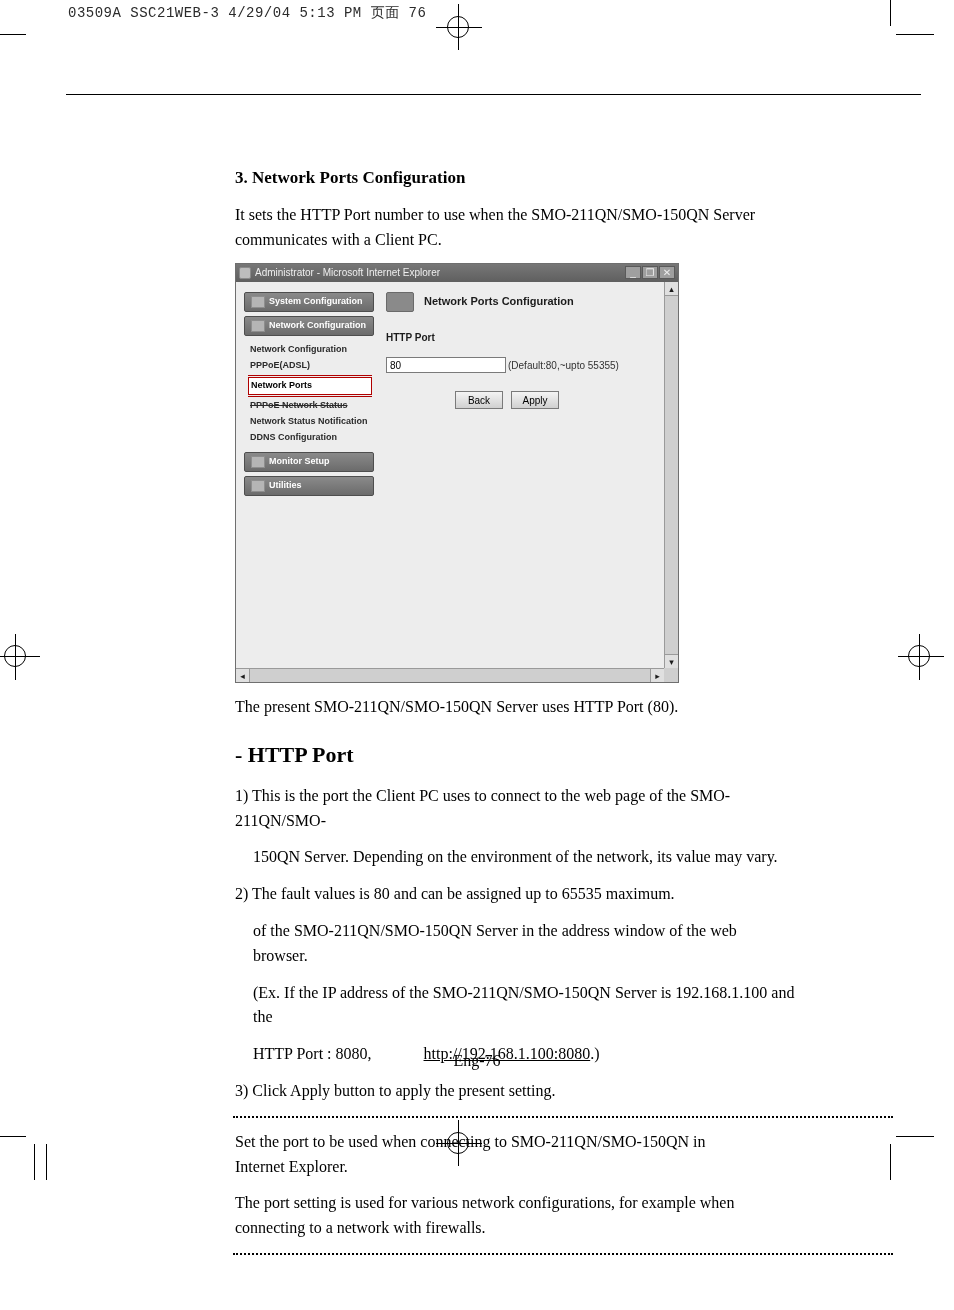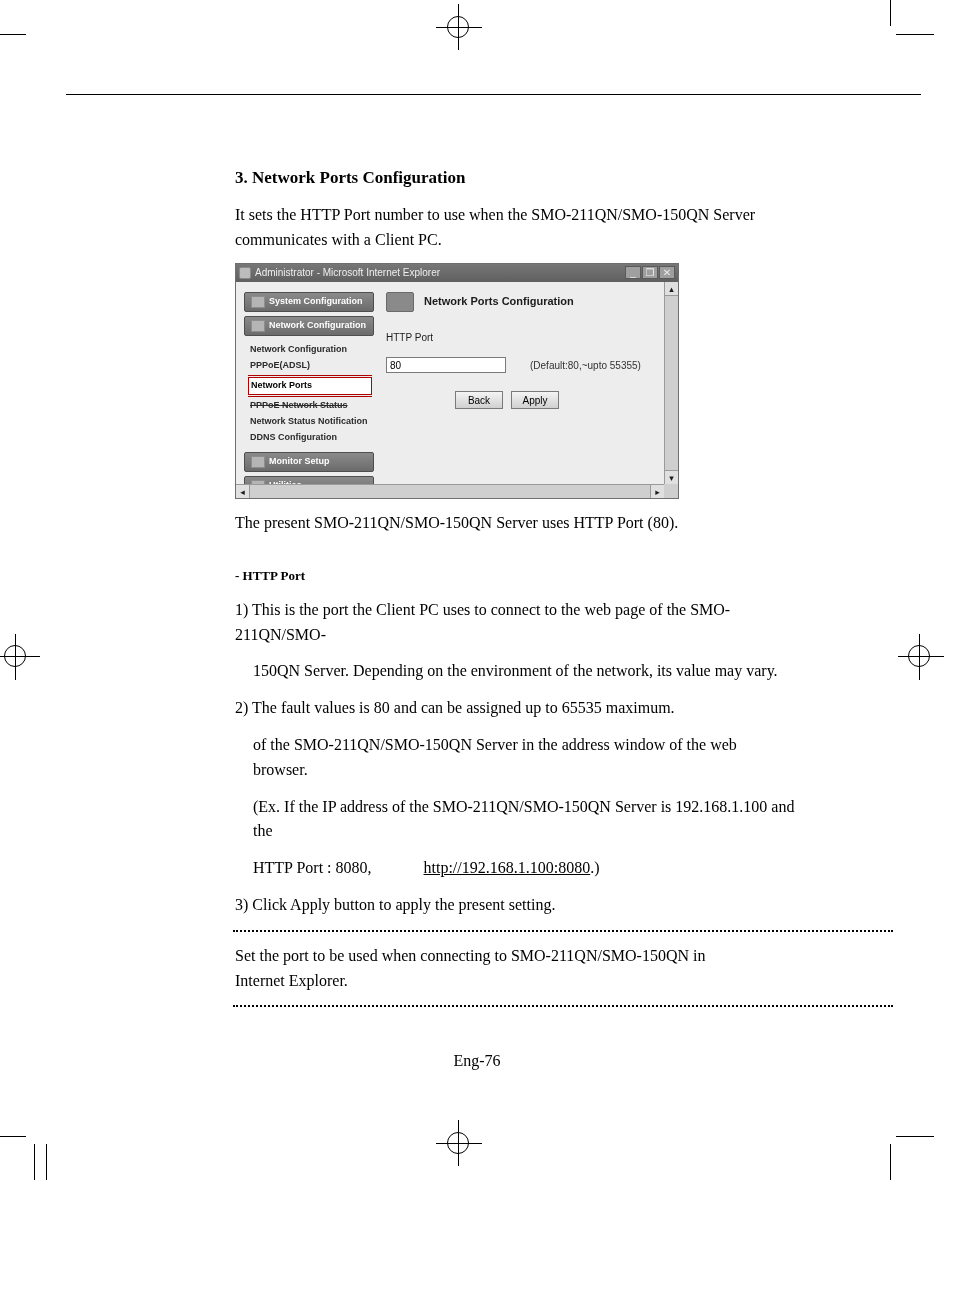--- a/index.html
+++ b/index.html
@@ -23,32 +23,32 @@
   }
 
   .rule-top { position: absolute; left: 66px; right: 33px; top: 94px; border-top: 1px solid #000; }
 
   .content {
     position: absolute; left: 235px; top: 165px; width: 560px;
     font-size: 16px; line-height: 1.55;
   }
   .content h3 { font-size: 17px; font-weight: bold; margin-bottom: 6px; }
   .content p { margin-bottom: 4px; margin-top: 12px; }
-  .content .sect2 { font-size: 13px; font-weight: bold; margin-top: 30px; margin-bottom: 4px; }
+  .content .sect2 { font-size: 22px; font-weight: bold; margin-top: 18px; margin-bottom: 4px; }
   .content .caution-title { font-size: 17px; font-weight: bold; margin-top: 8px; margin-bottom: 2px; }
   .indent { padding-left: 18px; }
   .u { text-decoration: underline; padding-left: 48px; }
 
   .dots { border: none; border-top: 2px dotted #000; margin: 12px 0 6px 0; width: 660px; margin-left: -2px; }
 
   .pagenum { position: absolute; left: 0; right: 0; top: 1052px; text-align: center; font-size: 16px; }
 
   
   .shot {
-    position: relative; width: 444px; height: 236px; margin: 10px 0 12px 0;
+    position: relative; width: 444px; height: 420px; margin: 10px 0 12px 0;
     border: 1px solid #6f6f6f; background: #b8b8b7;
     font-family: Tahoma, Arial, sans-serif; font-size: 10px; color: #1b1b1b;
   }
   .titlebar {
     height: 18px; background: linear-gradient(#777,#5f5f5f);
     display: flex; align-items: center; justify-content: space-between;
     padding: 0 3px; color: #eee;
   }
   .titlebar .tleft { display: flex; align-items: center; gap: 4px; }
   .titlebar .ie-icon { width: 12px; height: 12px; background: #bcbcbc; border: 1px solid #8a8a8a; border-radius: 2px; }
@@ -74,32 +74,33 @@
   .side .sub { padding: 2px 2px 6px 4px; font-size:9px; color:#2b2b2b; font-weight:bold; }
   .side .sub div { padding:1px 2px; }
   .side .sub .hi { border:1px solid #b00000; background:#fff; color:#000; }
   .side .sub .strike { text-decoration: line-through; }
   .hr-red { border:none; border-top:1px solid #b00000; margin:1px 0;}
 
   .main { position:absolute; left:150px; top:10px; right:20px; }
   .main .mhead { display:flex; align-items:center; gap:10px; margin-bottom:18px;}
   .main .micon { width:28px; height:20px; background:#8a8a8a; border:1px solid #6a6a6a; border-radius:2px; }
   .main .mtitle { font-weight:bold; font-size:11px; }
-  .main .lbl { font-weight:normal; font-size:10px; margin-bottom:12px;}
-  .main .row { display:flex; align-items:center; gap:24px; margin-bottom:18px;}
+  .main .lbl { font-weight:bold; font-size:10px; margin-bottom:12px;}
+  .main .row { display:flex; align-items:center; gap:2px; margin-bottom:18px;}
   .main .row input { width:120px; height:16px; border:1px solid #7a7a7a; background:#fff; font-size:10px; padding:0 3px;}
   .main .row .hint { font-size:10px; color:#333;}
   .main .btns { display:flex; gap:8px; justify-content:center; margin-left:-30px;}
   .main .btns button { width:48px; height:18px; background:linear-gradient(#f4f4f4,#d0d0d0); border:1px solid #7a7a7a; font-size:10px;}
 </style>
 </head>
 <body>
 
 <div class="page">
 
+  <div class="header-slug">03509A SSC21WEB-3  4/29/04  5:13 PM  页面 76</div>
 
   <div class="reg-circle" style="left:447px; top:16px;"></div>
   <div class="crop v" style="left:458px; top:4px; height:46px;"></div>
   <div class="crop h" style="left:436px; top:27px; width:46px;"></div>
 
   <div class="crop v" style="left:890px; top:0; height:26px;"></div>
   <div class="crop h" style="left:896px; top:34px; width:38px;"></div>
 
   <div class="reg-circle" style="left:908px; top:645px;"></div>
   <div class="crop v" style="left:919px; top:634px; height:46px;"></div>
@@ -206,18 +207,19 @@
     <p class="indent">of the SMO-211QN/SMO-150QN Server in the address window of the web browser.</p>
     <p class="indent">(Ex. If the IP address of the SMO-211QN/SMO-150QN Server is 192.168.1.100 and the</p>
     <p class="indent">
       <span>HTTP Port : 8080, </span><span class="u">http://192.168.1.100:8080</span><span>.)</span>
     </p>
     <p>3) Click Apply button to apply the present setting.</p>
 
     <hr class="dots">
 
     <p style="width:520px">Set the port to be used when connecting to SMO-211QN/SMO-150QN in Internet Explorer.</p>
+    <p style="width:520px">The port setting is used for various network configurations, for example when connecting to a network with firewalls.</p>
 
     <hr class="dots">
   </div>
 
   <div class="pagenum">Eng-76</div>
 </div>
 
 </body></html>

